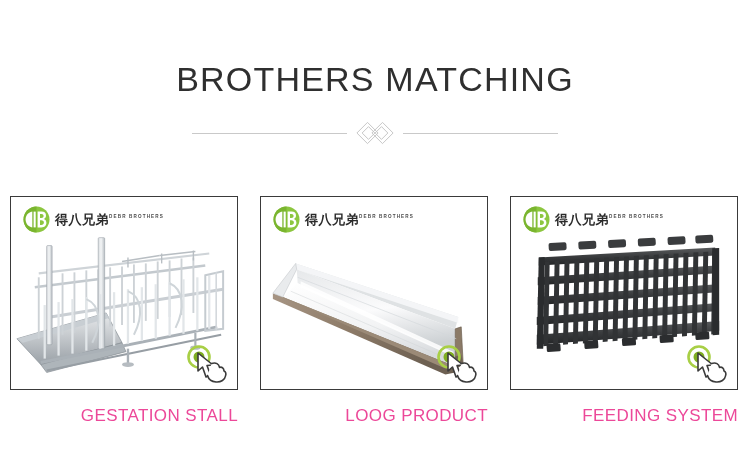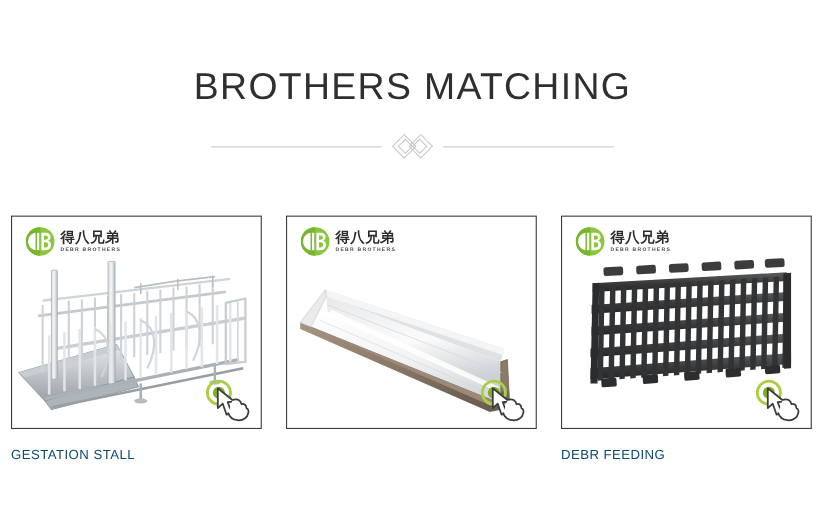--- a/index.html
+++ b/index.html
@@ -82,21 +82,21 @@
     align-items: center;
     gap: 5px;
   }
   .brand-mark {
     width: 27px;
     height: 27px;
     flex: 0 0 auto;
   }
   .brand-text {
     display: flex;
-    flex-direction: column;
+    flex-direction: row;
     justify-content: center;
     line-height: 1;
   }
   .brand-cn {
     font-size: 13px;
     font-weight: bold;
     color: #2b2b2b;
     letter-spacing: 0.5px;
     font-family: "DejaVu Sans", sans-serif;
     white-space: nowrap;
@@ -135,23 +135,23 @@
   .captions {
     position: absolute;
     top: 406px;
     left: 10px;
     width: 728px;
     display: flex;
     justify-content: space-between;
   }
   .caption {
     width: 228px;
-    text-align: left;
-    font-size: 12px;
-    color: #0c4a6e;
+    text-align: right;
+    font-size: 17px;
+    color: #ec4899;
     letter-spacing: 0.4px;
     font-family: "Liberation Sans", sans-serif;
     white-space: nowrap;
   }
 </style>
 </head>
 <body>
 
 <div class="page-title">BROTHERS MATCHING</div>
 
@@ -445,14 +445,15 @@
         <path d="M26.5 20.5 C31 19 34 21 34.5 24.5 C36.5 23.5 39 25 39 28 C40.5 28.5 41.5 30.5 40.5 33
                  C40 36.5 36 39.5 31 39 C26.5 38.6 23.5 36 22.5 32.5" fill="#ffffff" stroke="#3b3b3b" stroke-width="1.6" stroke-linejoin="round" stroke-linecap="round"></path>
       </svg>
     </div>
   </div>
 
 </div>
 
 <div class="captions">
   <div class="caption">GESTATION STALL</div>
-  <div class="caption">DEBR FEEDING</div>
+  <div class="caption">LOOG PRODUCT</div>
+  <div class="caption">FEEDING SYSTEM</div>
 </div>
 
 </body></html>

